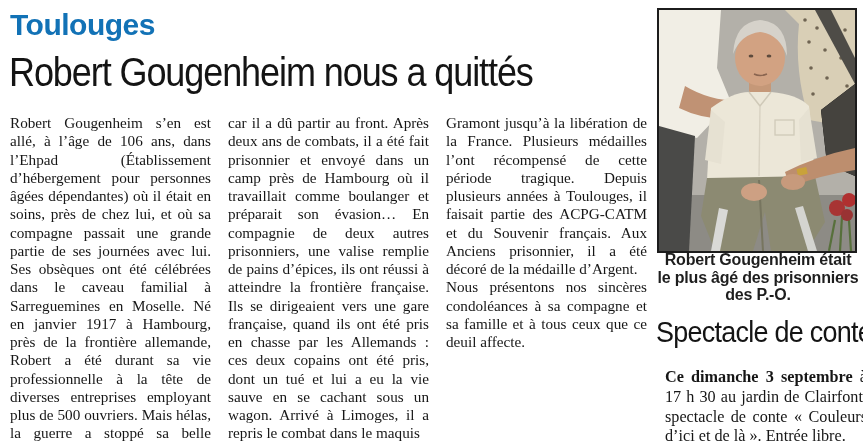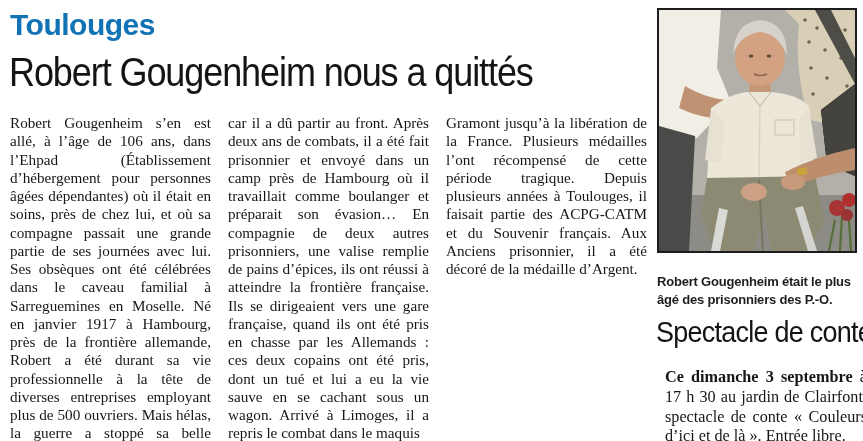--- a/index.html
+++ b/index.html
@@ -42,24 +42,24 @@
 
   .photo {
     position: absolute; left: 657px; top: 8px;
     width: 200px; height: 245px;
     border: 2px solid #1c1c1c; background: #b3b0a9;
     overflow: hidden;
   }
   .photo svg { display: block; width: 100%; height: 100%; }
 
   .caption {
-    position: absolute; left: 657px; top: 273px; width: 202px;
+    position: absolute; left: 657px; top: 251px; width: 202px;
     font-family: "Liberation Sans", sans-serif;
-    font-weight: 700; font-size: 13px; line-height: 17.5px;
-    color: #1e1e1e; letter-spacing: -0.2px;
+    font-weight: 700; font-size: 16px; line-height: 17.5px;
+    color: #1e1e1e; letter-spacing: -0.2px; text-align: center;
   }
 
   .second-title {
     position: absolute; left: 656px; top: 316px;
     font-family: "Liberation Sans", sans-serif;
     font-weight: 400; font-size: 29px; letter-spacing: -0.8px;
     color: #141414; white-space: nowrap;
     transform: scaleX(0.93); transform-origin: left center;
   }
 
@@ -80,20 +80,21 @@
 
   <div class="columns">
     <div class="col">
       <p>Robert Gougenheim s’en est allé, à l’âge de 106 ans, dans l’Ehpad (Établissement d’hébergement pour personnes âgées dépendantes) où il était en soins, près de chez lui, et où sa compagne passait une grande partie de ses journées avec lui. Ses obsèques ont été célébrées dans le caveau familial à Sarreguemines en Moselle. Né en janvier 1917 à Hambourg, près de la frontière allemande, Robert a été durant sa vie professionnelle à la tête de diverses entreprises employant plus de 500 ouvriers. Mais hélas, la guerre a stoppé sa belle carrière</p>
     </div>
     <div class="col">
       <p>car il a dû partir au front. Après deux ans de combats, il a été fait prisonnier et envoyé dans un camp près de Hambourg où il travaillait comme boulanger et préparait son évasion… En compagnie de deux autres prisonniers, une valise remplie de pains d’épices, ils ont réussi à atteindre la frontière française. Ils se dirigeaient vers une gare française, quand ils ont été pris en chasse par les Allemands : ces deux copains ont été pris, dont un tué et lui a eu la vie sauve en se cachant sous un wagon. Arrivé à Limoges, il a repris le combat dans le maquis</p>
     </div>
     <div class="col">
       <p>Gramont jusqu’à la libération de la France. Plusieurs médailles l’ont récompensé de cette période tragique. Depuis plusieurs années à Toulouges, il faisait partie des ACPG-CATM et du Souvenir français. Aux Anciens prisonnier, il a été décoré de la médaille d’Argent.</p>
+      <p>Nous présentons nos sincères condoléances à sa compagne et sa famille et à tous ceux que ce deuil affecte.</p>
     </div>
   </div>
 
   <div class="photo">
     <svg viewBox="0 0 196 241" aria-hidden="true">
 
       <rect x="0" y="0" width="196" height="241" fill="#b3b0a9"></rect>
       <rect x="0" y="185" width="196" height="56" fill="#8d8b85"></rect>
 
       <path d="M126,0 L196,0 L196,118 L150,110 Q135,60 140,14 Z" fill="#d9cfb6"></path>

